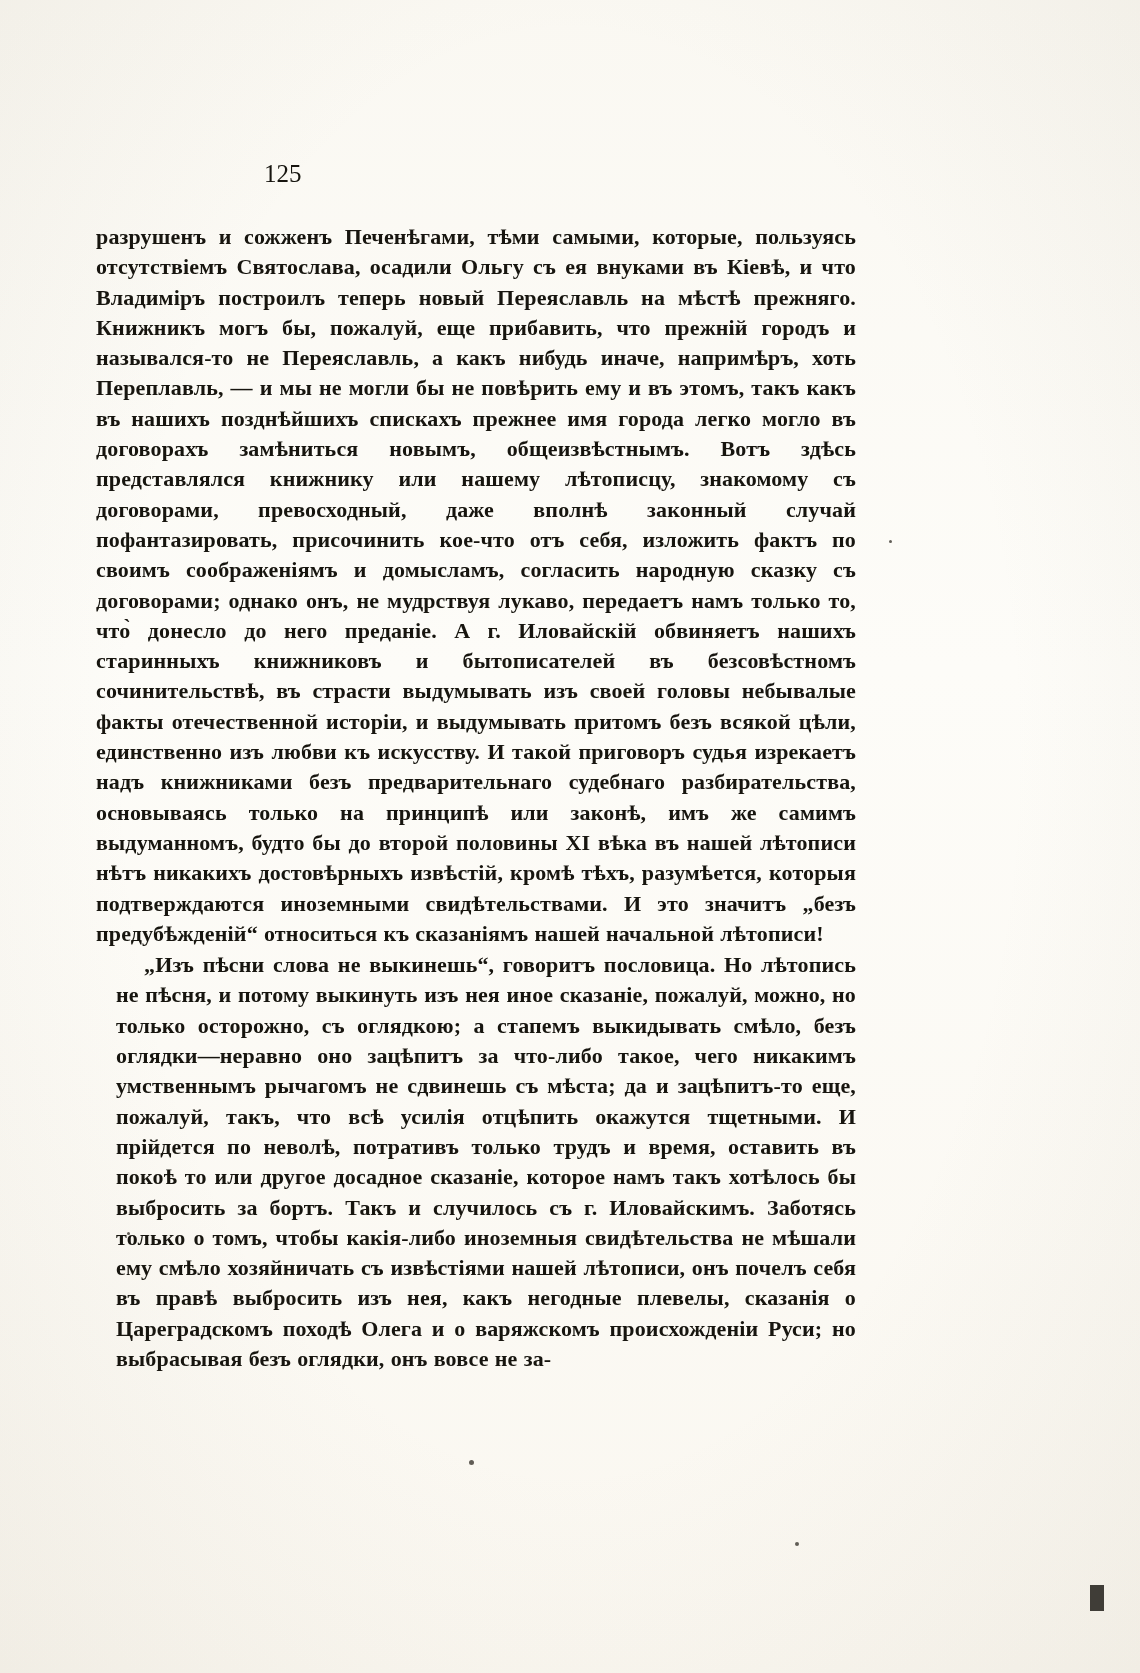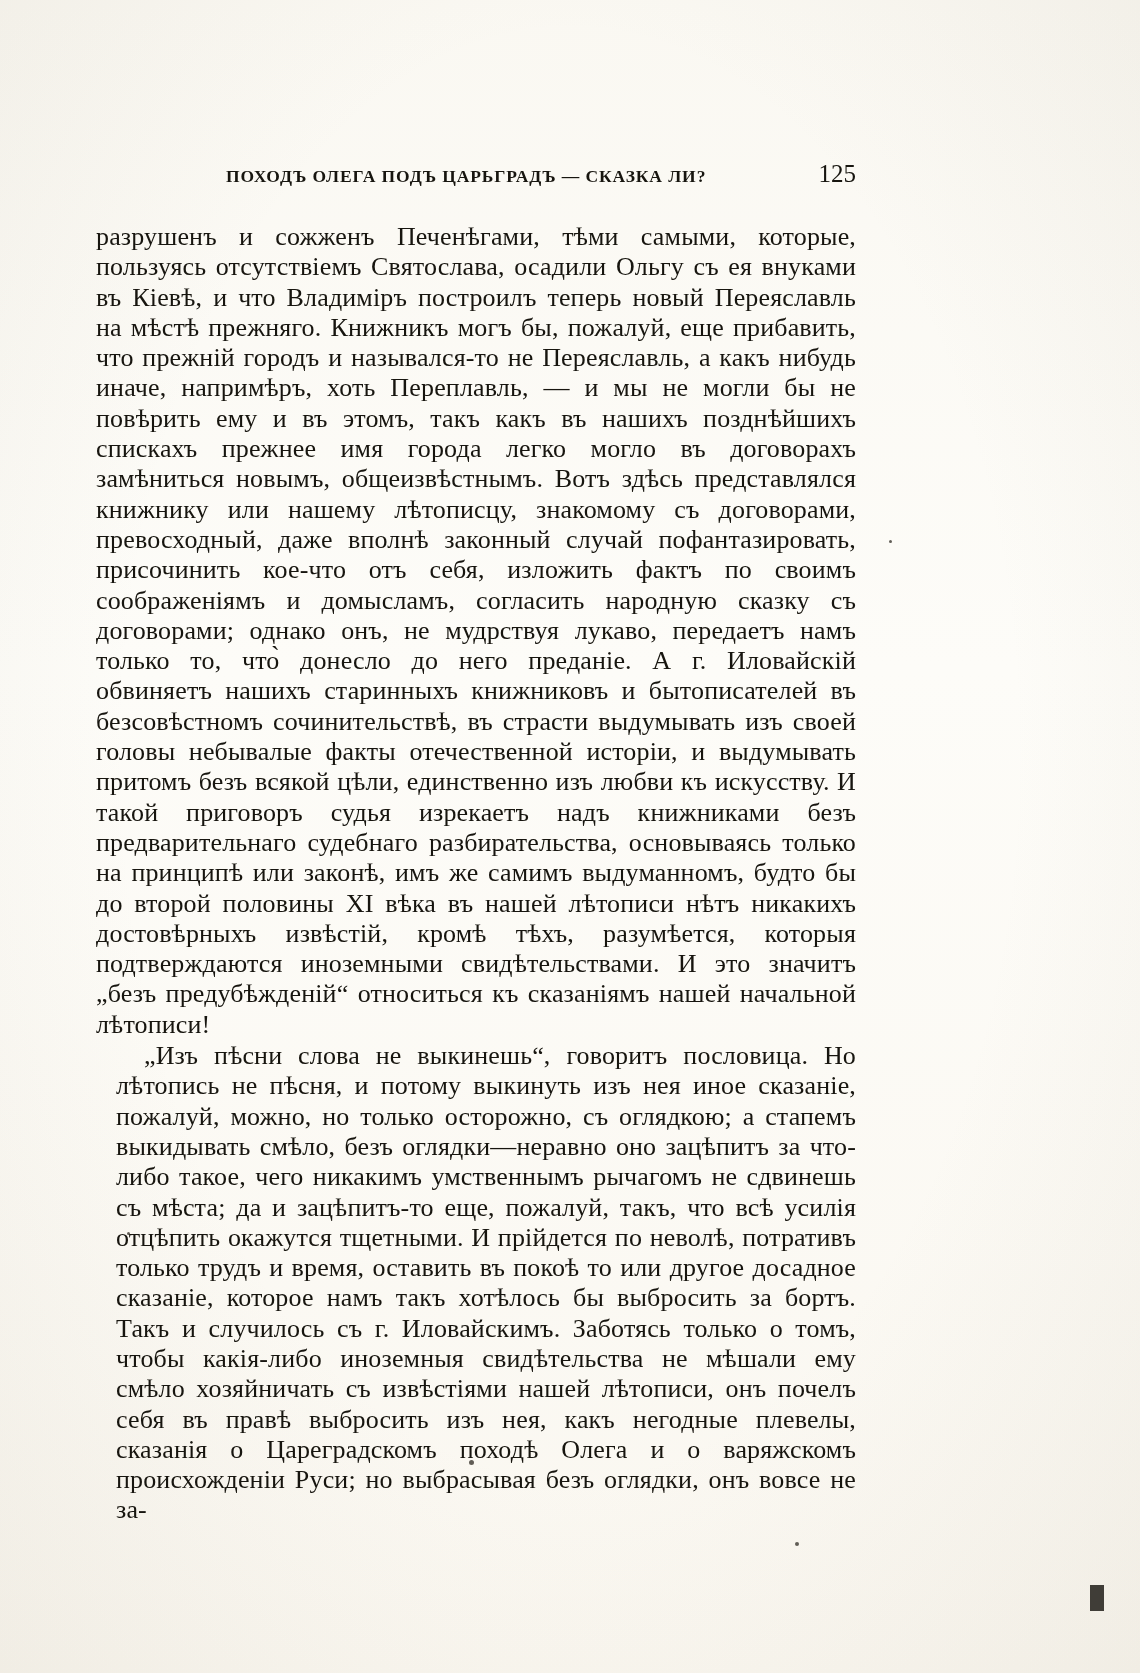--- a/index.html
+++ b/index.html
@@ -51,25 +51,25 @@
     text-transform: none;
   }
   .folio {
     font-family: Liberation Serif, serif;
     font-size: 25px;
     font-weight: 400;
     margin-left: 38px;
   }
   p.body-par {
     margin: 0;
-    font-size: 26px;
+    font-size: 22px;
     line-height: 30.3px;
     text-align: justify;
     text-justify: inter-word;
-    font-weight: 400;
+    font-weight: 700;
     letter-spacing: 0.15px;
     word-spacing: 0.5px;
     -webkit-font-smoothing: none;
   }
   p.body-par + p.body-par {
     margin-top: 1px;
     margin-left: 20px;
   }
   p.indent {
     text-indent: 28px;
@@ -96,21 +96,20 @@
 </style>
 </head>
 <body>
 
 <div class="page">
   <div class="paper-tone"></div>
 
   <div class="content">
 
     <div class="header-line">
-      <div class="running-head">ПОХОДЪ ОЛЕГА ПОДЪ ЦАРЬГРАДЪ — СКАЗКА ЛИ?</div>
       <div class="folio">125</div>
     </div>
 
     <p class="body-par">разрушенъ и сожженъ Печенѣгами, тѣми самыми, которые, пользуясь отсутствіемъ Святослава, осадили Ольгу съ ея внуками въ Кіевѣ, и что Владиміръ построилъ теперь новый Переяславль на мѣстѣ прежняго. Книжникъ могъ бы, пожалуй, еще прибавить, что прежній городъ и назывался-то не Переяславль, а какъ нибудь иначе, напримѣръ, хоть Переплавль, — и мы не могли бы не повѣрить ему и въ этомъ, такъ какъ въ нашихъ позднѣйшихъ спискахъ прежнее имя города легко могло въ договорахъ замѣниться новымъ, общеизвѣстнымъ. Вотъ здѣсь представлялся книжнику или нашему лѣтописцу, знакомому съ договорами, превосходный, даже вполнѣ законный случай пофантазировать, присочинить кое-что отъ себя, изложить фактъ по своимъ соображеніямъ и домысламъ, согласить народную сказку съ договорами; однако онъ, не мудрствуя лукаво, передаетъ намъ только то, что̀ донесло до него преданіе. А г. Иловайскій обвиняетъ нашихъ старинныхъ книжниковъ и бытописателей въ безсовѣстномъ сочинительствѣ, въ страсти выдумывать изъ своей головы небывалые факты отечественной исторіи, и выдумывать притомъ безъ всякой цѣли, единственно изъ любви къ искусству. И такой приговоръ судья изрекаетъ надъ книжниками безъ предварительнаго судебнаго разбирательства, основываясь только на принципѣ или законѣ, имъ же самимъ выдуманномъ, будто бы до второй половины XI вѣка въ нашей лѣтописи нѣтъ никакихъ достовѣрныхъ извѣстій, кромѣ тѣхъ, разумѣется, которыя подтверждаются иноземными свидѣтельствами. И это значитъ „безъ предубѣжденій“ относиться къ сказаніямъ нашей начальной лѣтописи!</p>
 
     <p class="body-par indent">„Изъ пѣсни слова не выкинешь“, говоритъ пословица. Но лѣтопись не пѣсня, и потому выкинуть изъ нея иное сказаніе, пожалуй, можно, но только осторожно, съ оглядкою; а стапемъ выкидывать смѣло, безъ оглядки—неравно оно зацѣпитъ за что-либо такое, чего никакимъ умственнымъ рычагомъ не сдвинешь съ мѣста; да и зацѣпитъ-то еще, пожалуй, такъ, что всѣ усилія отцѣпить окажутся тщетными. И прійдется по неволѣ, потративъ только трудъ и время, оставить въ покоѣ то или другое досадное сказаніе, которое намъ такъ хотѣлось бы выбросить за бортъ. Такъ и случилось съ г. Иловайскимъ. Заботясь только о томъ, чтобы какія-либо иноземныя свидѣтельства не мѣшали ему смѣло хозяйничать съ извѣстіями нашей лѣтописи, онъ почелъ себя въ правѣ выбросить изъ нея, какъ негодные плевелы, сказанія о Цареградскомъ походѣ Олега и о варяжскомъ происхожденіи Руси; но выбрасывая безъ оглядки, онъ вовсе не за-</p>
 
   </div>
 
   <div class="speck s1"></div>

